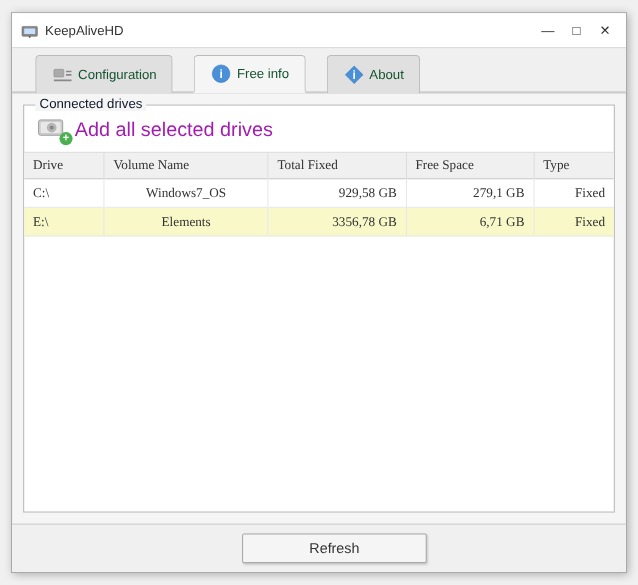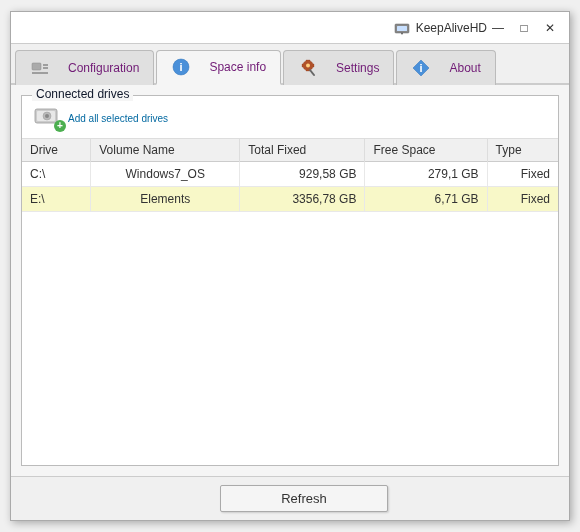--- a/index.html
+++ b/index.html
@@ -21,21 +21,21 @@
       box-shadow: 2px 2px 8px rgba(0,0,0,0.3);
       display: flex;
       flex-direction: column;
     }
     .title-bar {
       background: #ffffff;
       border-bottom: 1px solid #ccc;
       padding: 6px 8px;
       display: flex;
       align-items: center;
-      justify-content: flex-end;
+      justify-content: space-between;
       height: 32px;
     }
     .title-bar-left {
       display: flex;
       align-items: center;
       gap: 6px;
     }
     .title-icon {
       width: 16px;
       height: 16px;
@@ -69,31 +69,32 @@
       display: flex;
       background: #f0f0f0;
       border-bottom: 2px solid #ccc;
       padding-top: 4px;
       padding-left: 4px;
       gap: 2px;
     }
     .tab {
       display: flex;
       align-items: center;
-      gap: 18px;
+      gap: 4px;
       padding: 6px 14px;
       background: #e0e0e0;
       border: 1px solid #bbb;
       border-bottom: none;
       cursor: pointer;
       font-size: 12px;
-      color: #701a75;
+      color: #14532d;
       border-radius: 4px 4px 0 0;
       position: relative;
       top: 2px;
+      margin-left: 17px;
     }
     .tab.active {
       background: #f5f5f5;
       border-bottom: 2px solid #f5f5f5;
       font-weight: 500;
       z-index: 1;
     }
     .tab-icon {
       width: 20px;
       height: 20px;
@@ -147,28 +148,29 @@
       height: 12px;
       background: #4caf50;
       border-radius: 50%;
       color: white;
       font-size: 10px;
       line-height: 12px;
       text-align: center;
       font-weight: bold;
     }
     .add-drives-label {
-      font-size: 10px;
-      color: #0369a1;
+      font-size: 18px;
+      color: #a21caf;
     }
 
     
     .drives-table {
       flex: 1;
       overflow-y: auto;
+      font-family: Liberation Serif, serif;
     }
     table {
       width: 100%;
       border-collapse: collapse;
       font-size: 12px;
     }
     thead tr {
       background: #f0f0f0;
       border-bottom: 1px solid #ccc;
     }
@@ -251,33 +253,23 @@
       <span>Configuration</span>
     </div>
 
     <div class="tab active">
       <div class="tab-icon">
         <svg width="20" height="20" viewBox="0 0 20 20">
           <circle cx="10" cy="10" r="8" fill="#4a90d9" stroke="#2a70b9" stroke-width="0.5"></circle>
           <text x="10" y="14" text-anchor="middle" fill="white" font-size="11" font-weight="bold">i</text>
         </svg>
       </div>
-      <span>Space info</span>
-    </div>
-
-    <div class="tab">
-      <div class="tab-icon">
-        <svg width="20" height="20" viewBox="0 0 20 20">
-          <path d="M8,3 L8,2 L12,2 L12,3 C13.5,3.5 14.5,4.5 15,6 L16,6 L16,9 L15,9 C14.5,10.5 13.5,11.5 12,12 L12,13 L8,13 L8,12 C6.5,11.5 5.5,10.5 5,9 L4,9 L4,6 L5,6 C5.5,4.5 6.5,3.5 8,3 Z" fill="#b0522a" stroke="#8b3a1a" stroke-width="0.3"></path>
-          <circle cx="10" cy="7.5" r="2" fill="#ffd080"></circle>
-          <line x1="12" y1="12" x2="16" y2="17" stroke="#666" stroke-width="2" stroke-linecap="round"></line>
-        </svg>
-      </div>
-      <span>Settings</span>
-    </div>
+      <span>Free info</span>
+    </div>
+
 
     <div class="tab">
       <div class="tab-icon">
         <svg width="20" height="20" viewBox="0 0 20 20">
           <polygon points="10,2 18,10 10,18 2,10" fill="#4a90d9" stroke="#2a70b9" stroke-width="0.5"></polygon>
           <text x="10" y="14" text-anchor="middle" fill="white" font-size="11" font-weight="bold">i</text>
         </svg>
       </div>
       <span>About</span>
     </div>

